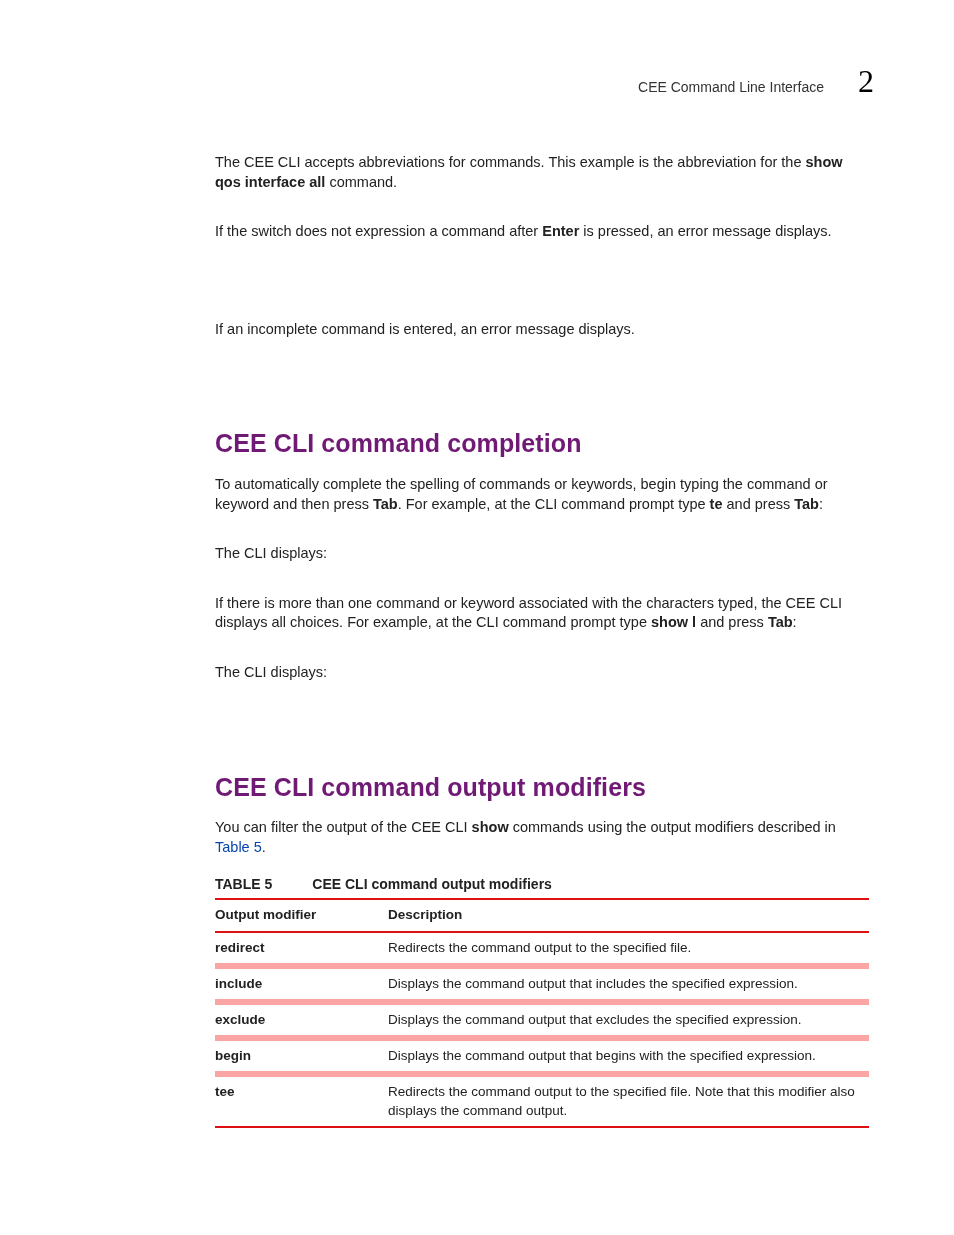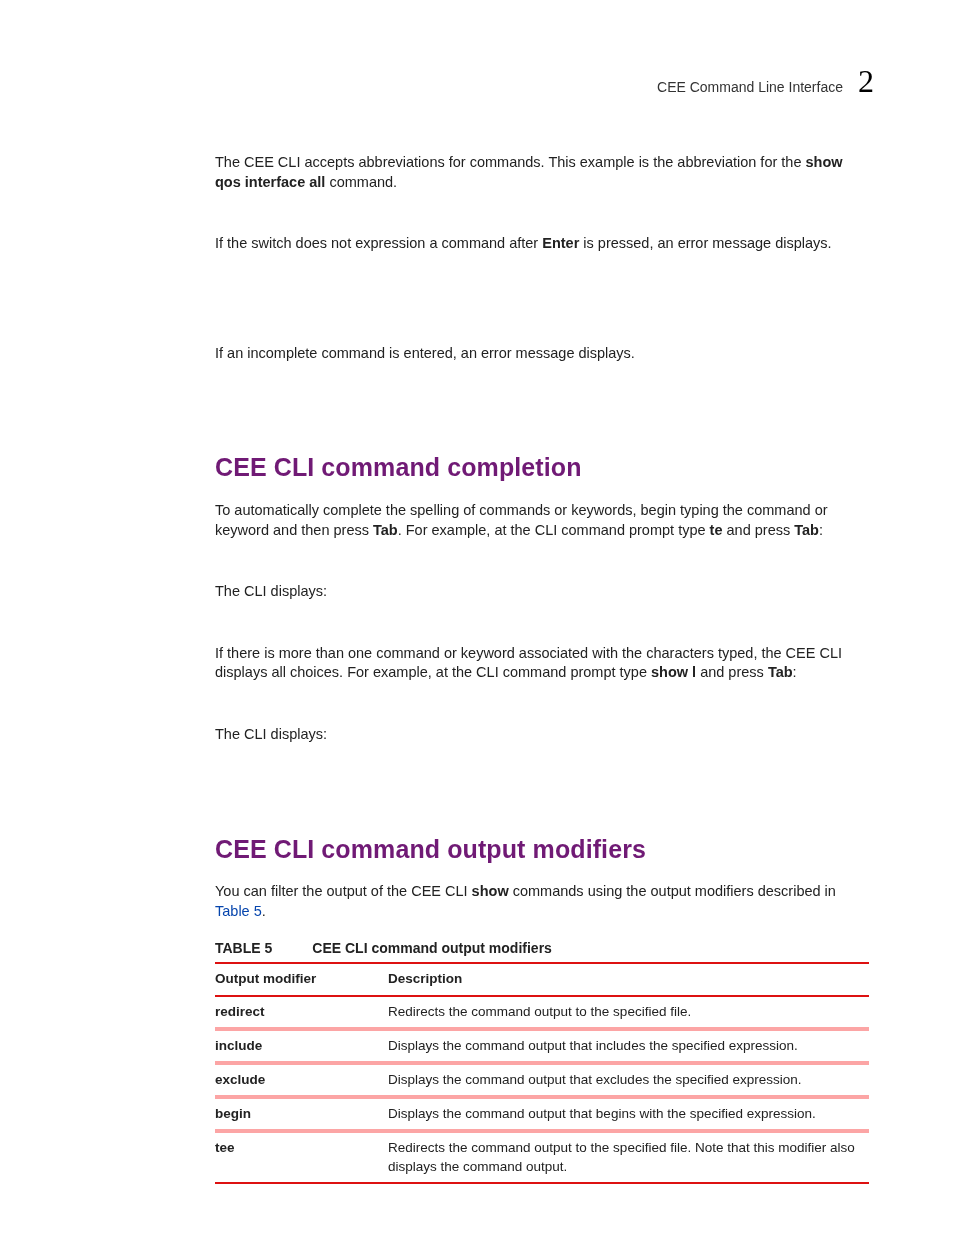--- a/index.html
+++ b/index.html
@@ -13,39 +13,39 @@
     position: relative;
     box-sizing: border-box;
     padding: 60px 75px 60px 75px;
     font-size: 14.5px;
     line-height: 1.35;
   }
   .header {
     display: flex;
     justify-content: flex-end;
     align-items: baseline;
-    gap: 15px;
+    gap: 34px;
     margin-bottom: 50px;
     margin-right: 5px;
   }
   .header-title {
     font-size: 14px;
     color: #333;
   }
   .header-number {
     font-family: Georgia, "Times New Roman", serif;
     font-size: 32px;
     font-weight: normal;
     color: #000;
   }
   .content {
     padding-left: 140px;
     padding-right: 10px;
   }
-  p { margin: 16px 0 18px 0; }
+  p { margin: 4px 0 18px 0; }
   .gap { height: 28px; }
   .gap-sm { height: 8px; }
   h2 {
     font-family: "Arial Narrow", "Helvetica Neue Condensed", Arial, sans-serif;
     font-stretch: condensed;
     font-weight: 600;
     font-size: 25px;
     margin: 42px 0 14px 0;
     letter-spacing: 0.1px;
     color: #701a75;
@@ -73,21 +73,21 @@
     font-stretch: condensed;
     font-weight: 700;
     font-size: 13.5px;
     padding: 6px 8px 6px 0;
     border-top: 2px solid #d11;
     border-bottom: 2px solid #d11;
     margin-left: 16px;
   }
   tbody td {
     padding: 6px 8px 6px 0;
-    border-bottom: 4px solid #fca5a5;
+    border-bottom: 6px solid #fca5a5;
     vertical-align: top;
   }
   tbody tr:last-child td {
     border-bottom: 2px solid #d11;
   }
   td.col1 {
     width: 165px;
     font-weight: 700;
   }
 </style>

